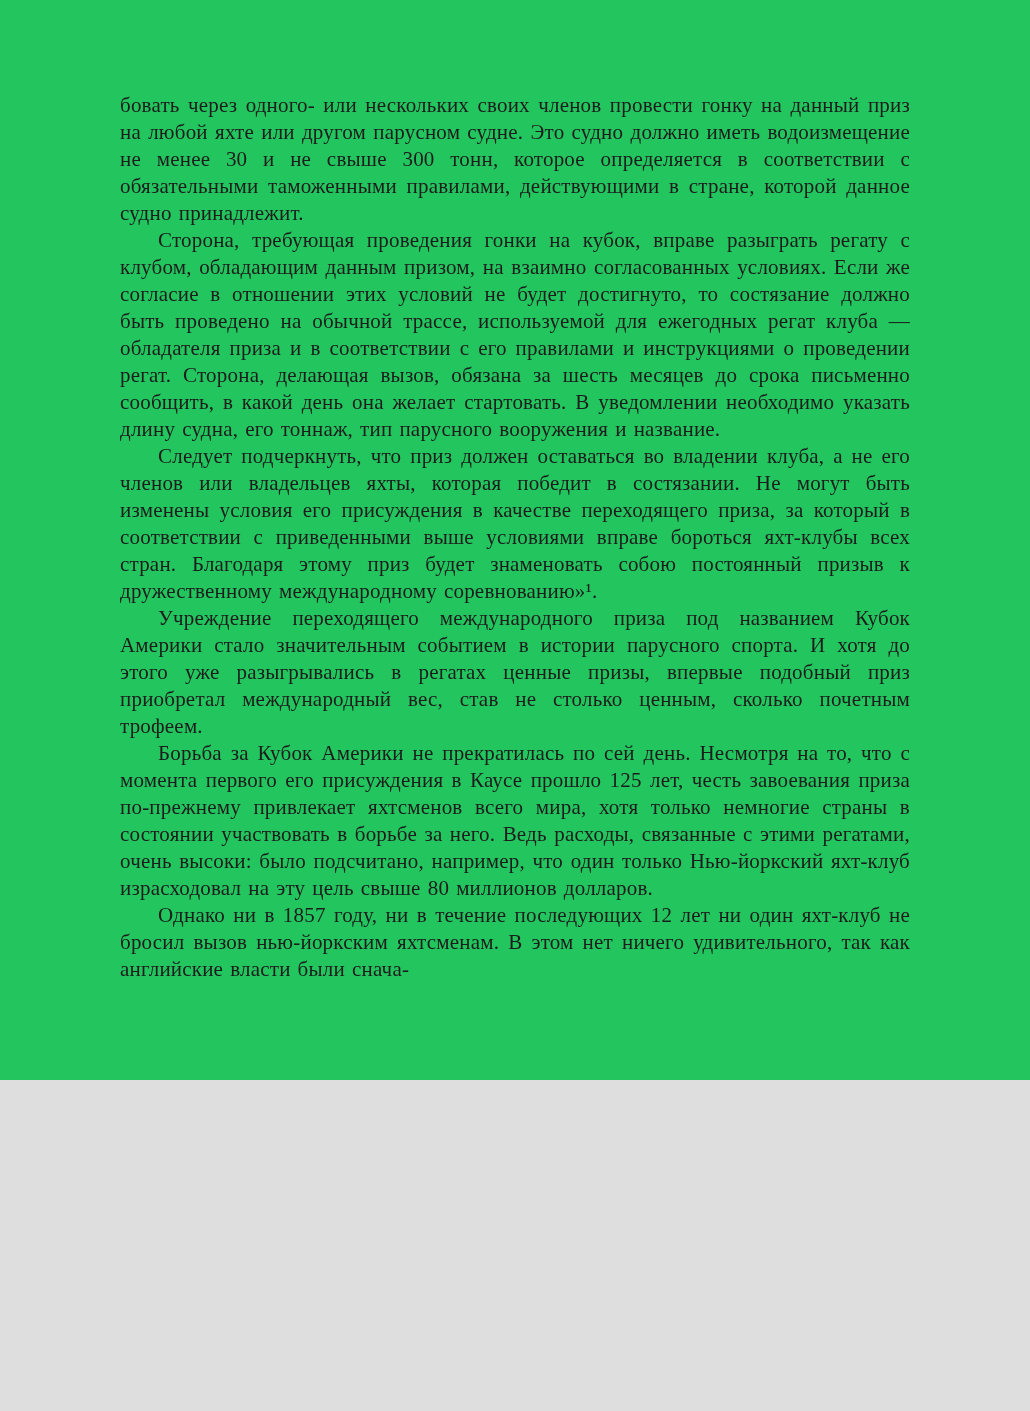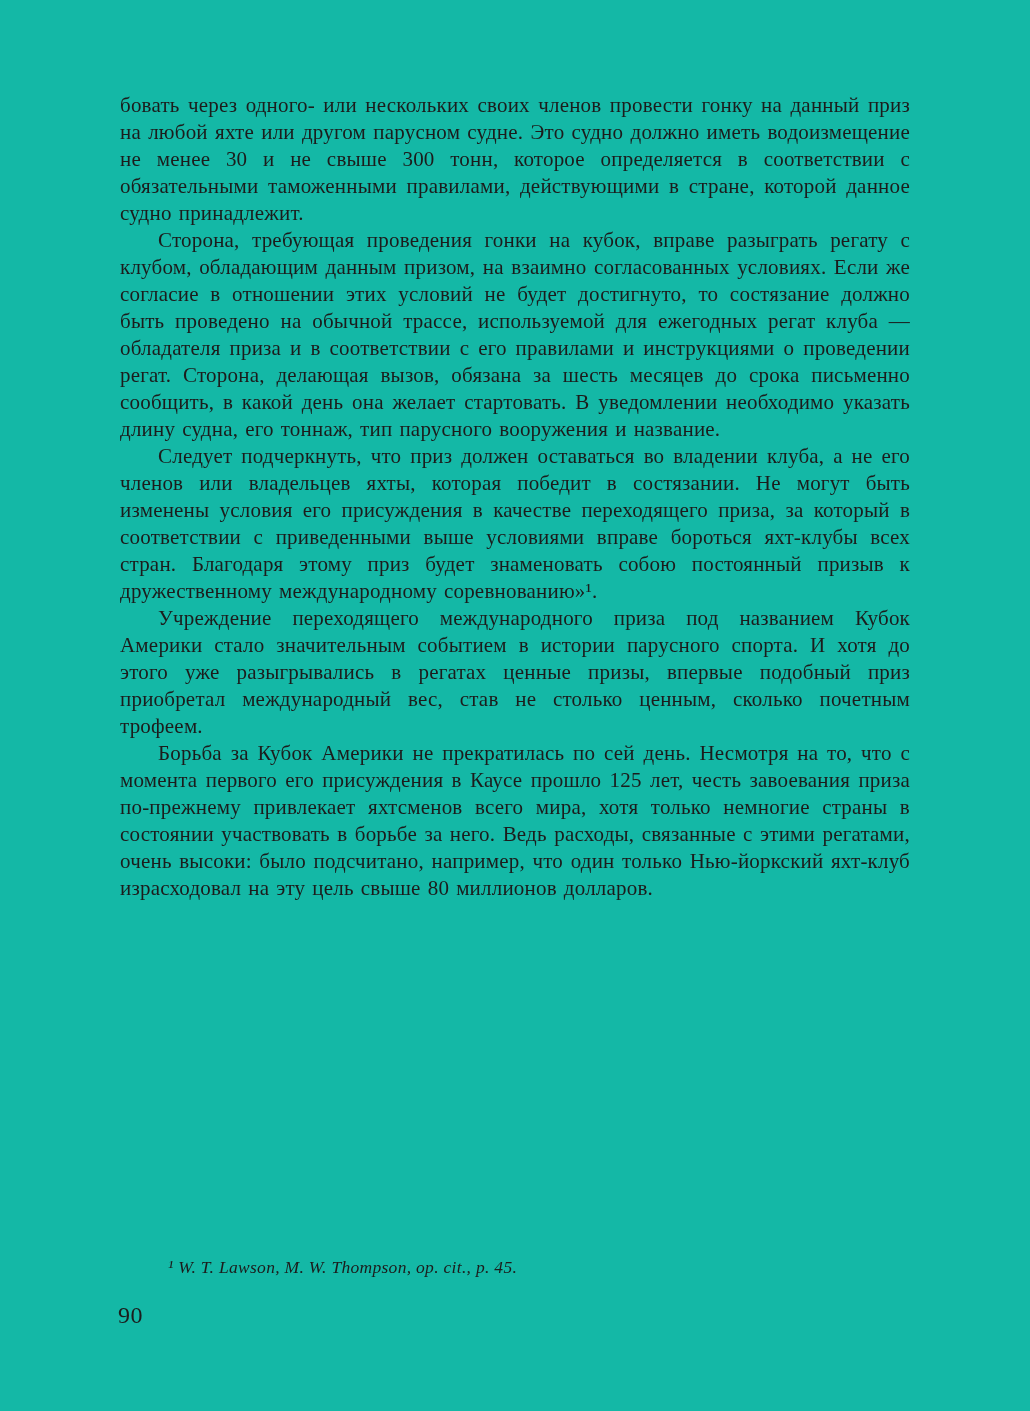--- a/index.html
+++ b/index.html
@@ -4,23 +4,23 @@
 <style>
   * { box-sizing: border-box; }
   html, body { margin: 0; padding: 0; }
   body {
     background: #dedede;
     font-family: "Liberation Serif", "DejaVu Serif", serif;
   }
   .page {
     position: relative;
     width: 1030px;
-    height: 1411px;
+    height: 1080px;
     margin: 0 auto;
-    background: #14b8a6;
+    background: #22c55e;
     color: #1c1c1c;
     overflow: hidden;
   }
   .text-column {
     position: absolute;
     left: 120px;
     top: 92px;
     width: 790px;
   }
   .para {
@@ -55,18 +55,19 @@
 </head>
 <body>
 
 <div class="page">
   <main class="text-column">
     <p class="para first">бовать через одного- или нескольких своих членов провести гонку на данный приз на любой яхте или другом парусном судне. Это судно должно иметь водоизмещение не менее 30 и не свыше 300 тонн, которое определяется в соответствии с обязательными таможенными правилами, действующими в стране, которой данное судно принадлежит.</p>
     <p class="para">Сторона, требующая проведения гонки на кубок, вправе разыграть регату с клубом, обладающим данным призом, на взаимно согласованных условиях. Если же согласие в отношении этих условий не будет достигнуто, то состязание должно быть проведено на обычной трассе, используемой для ежегодных регат клуба — обладателя приза и в соответствии с его правилами и инструкциями о проведении регат. Сторона, делающая вызов, обязана за шесть месяцев до срока письменно сообщить, в какой день она желает стартовать. В уведомлении необходимо указать длину судна, его тоннаж, тип парусного вооружения и название.</p>
     <p class="para">Следует подчеркнуть, что приз должен оставаться во владении клуба, а не его членов или владельцев яхты, которая победит в состязании. Не могут быть изменены условия его присуждения в качестве переходящего приза, за который в соответствии с приведенными выше условиями вправе бороться яхт-клубы всех стран. Благодаря этому приз будет знаменовать собою постоянный призыв к дружественному международному соревнованию»¹.</p>
     <p class="para">Учреждение переходящего международного приза под названием Кубок Америки стало значительным событием в истории парусного спорта. И хотя до этого уже разыгрывались в регатах ценные призы, впервые подобный приз приобретал международный вес, став не столько ценным, сколько почетным трофеем.</p>
     <p class="para">Борьба за Кубок Америки не прекратилась по сей день. Несмотря на то, что с момента первого его присуждения в Каусе прошло 125 лет, честь завоевания приза по-прежнему привлекает яхтсменов всего мира, хотя только немногие страны в состоянии участвовать в борьбе за него. Ведь расходы, связанные с этими регатами, очень высоки: было подсчитано, например, что один только Нью-йоркский яхт-клуб израсходовал на эту цель свыше 80 миллионов долларов.</p>
+    <p class="para">Однако ни в 1857 году, ни в течение последующих 12 лет ни один яхт-клуб не бросил вызов нью-йоркским яхтсменам. В этом нет ничего удивительного, так как английские власти были снача-</p>
   </main>
 
   <div class="footnote">¹ W. T. Lawson, M. W. Thompson, op. cit., p. 45.</div>
 
   <div class="page-number">90</div>
 </div>
 
 </body></html>

